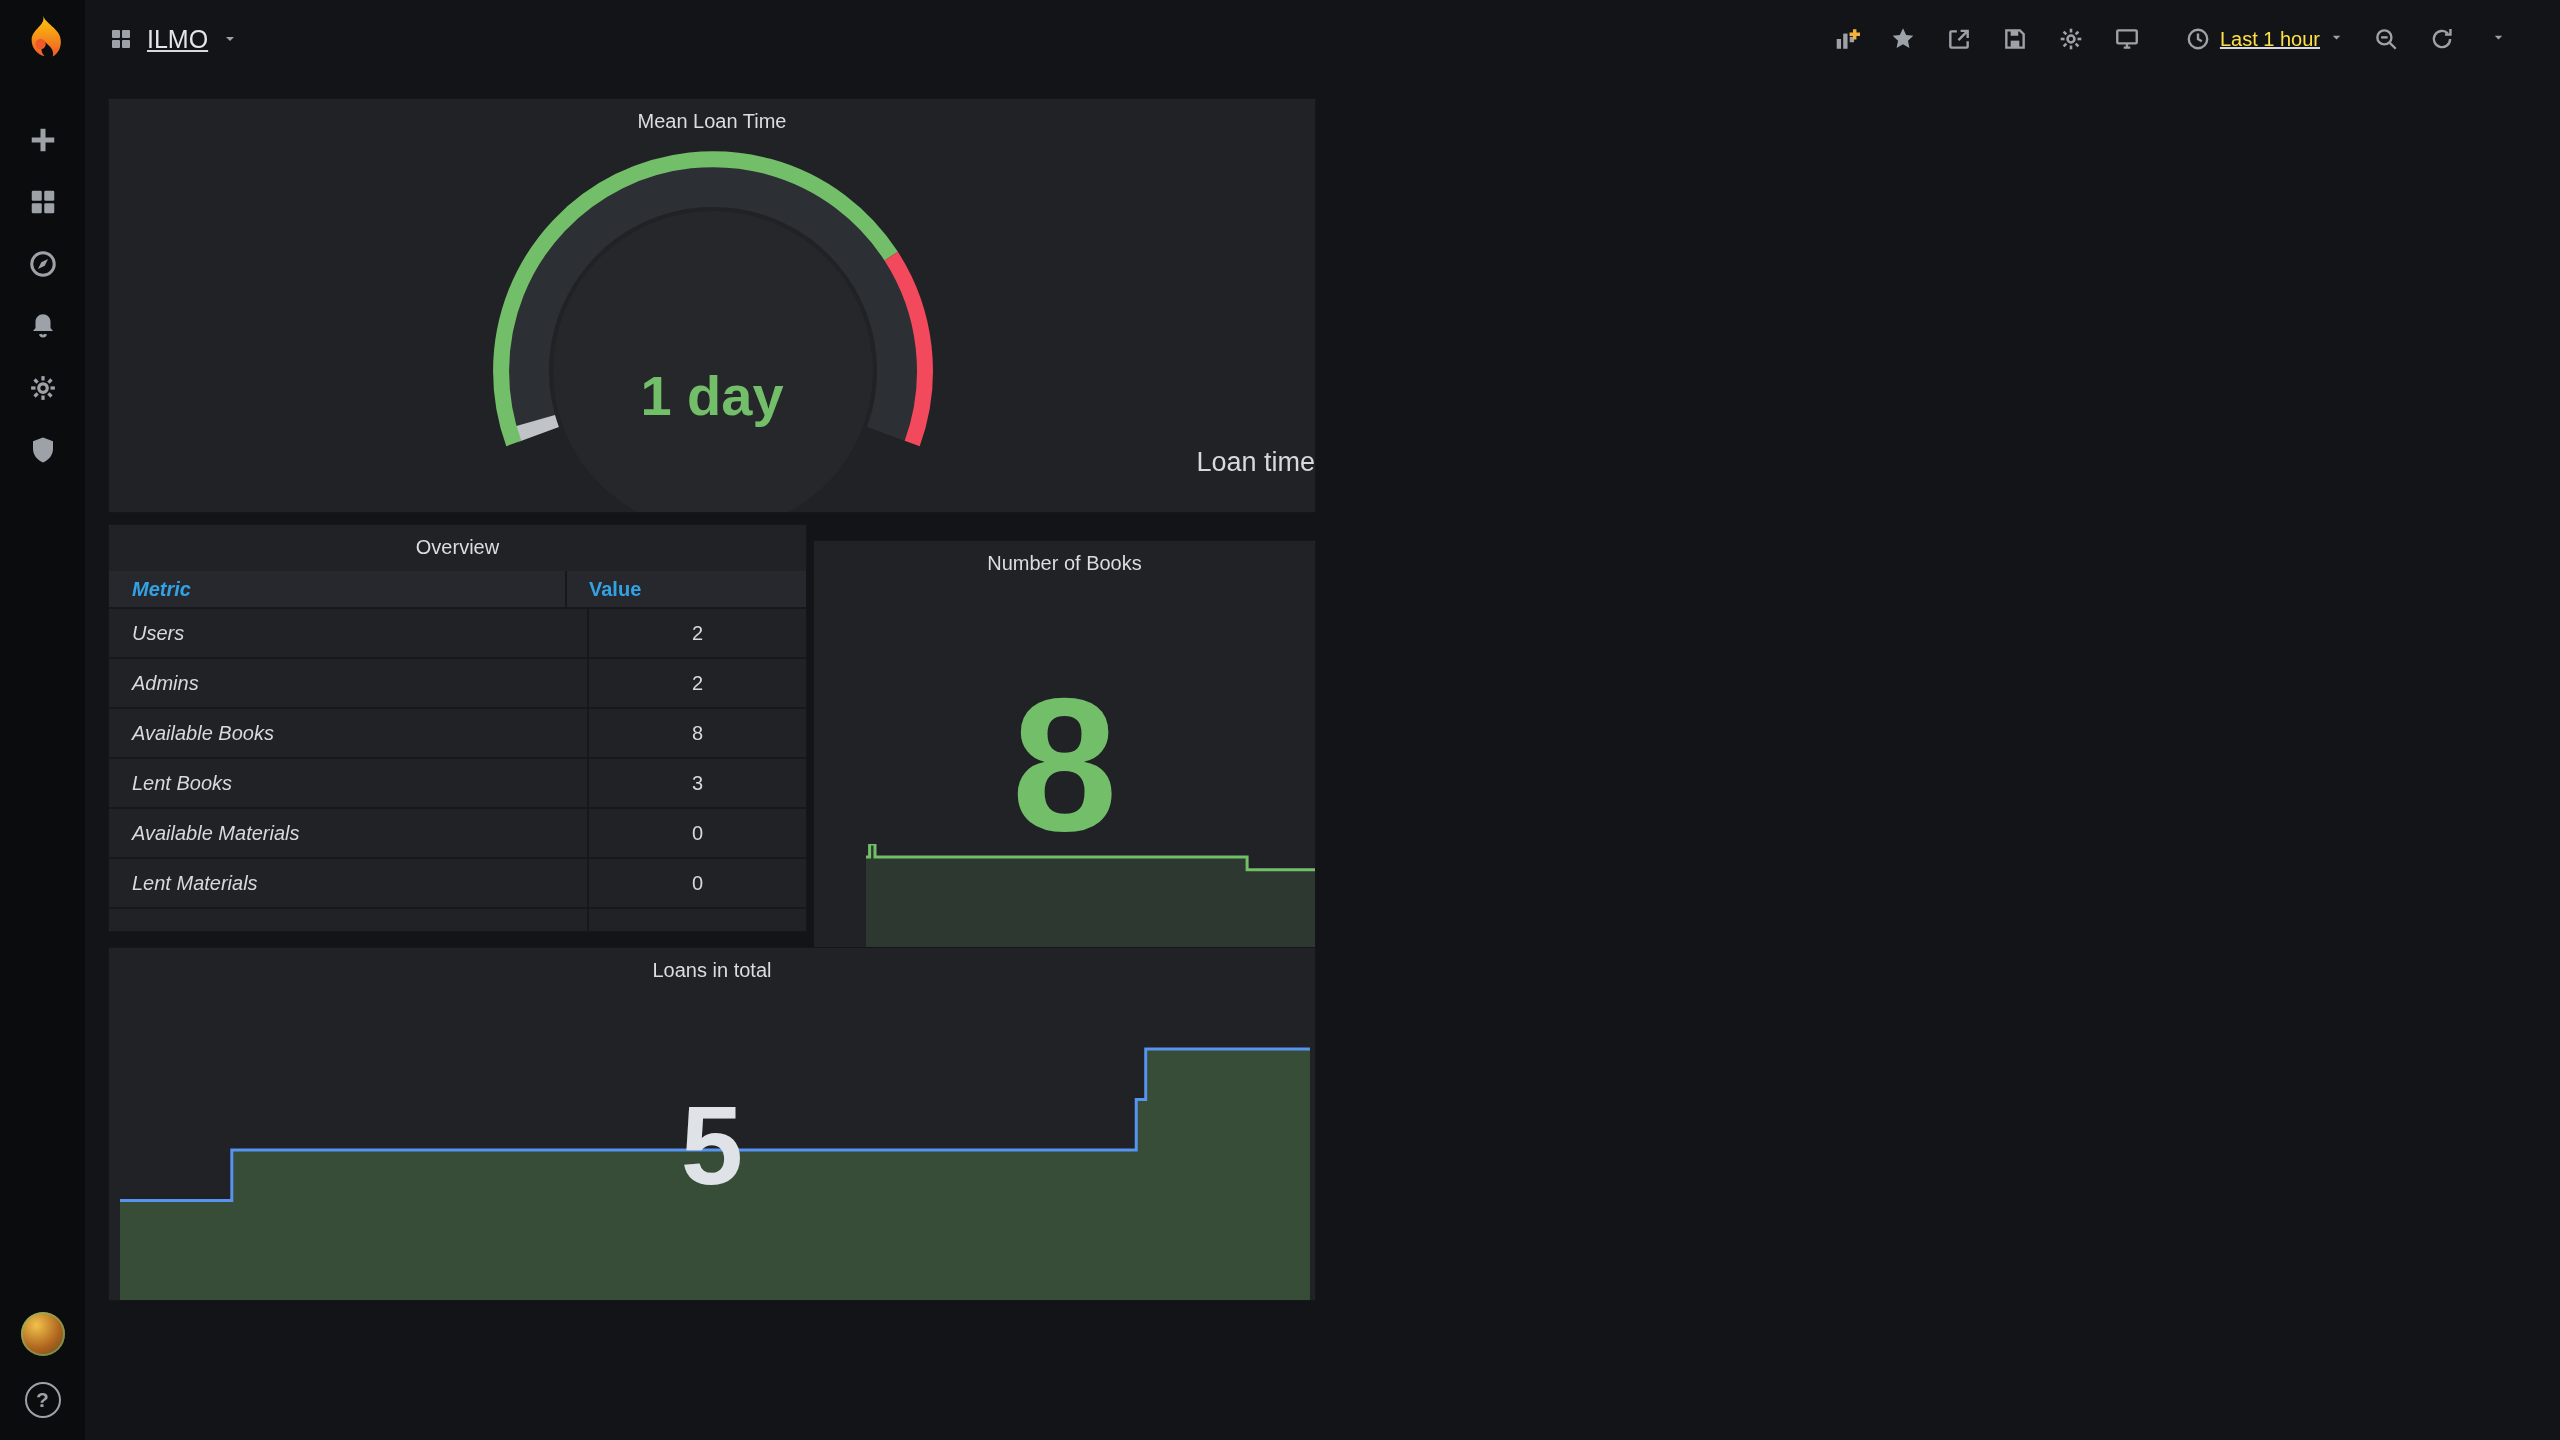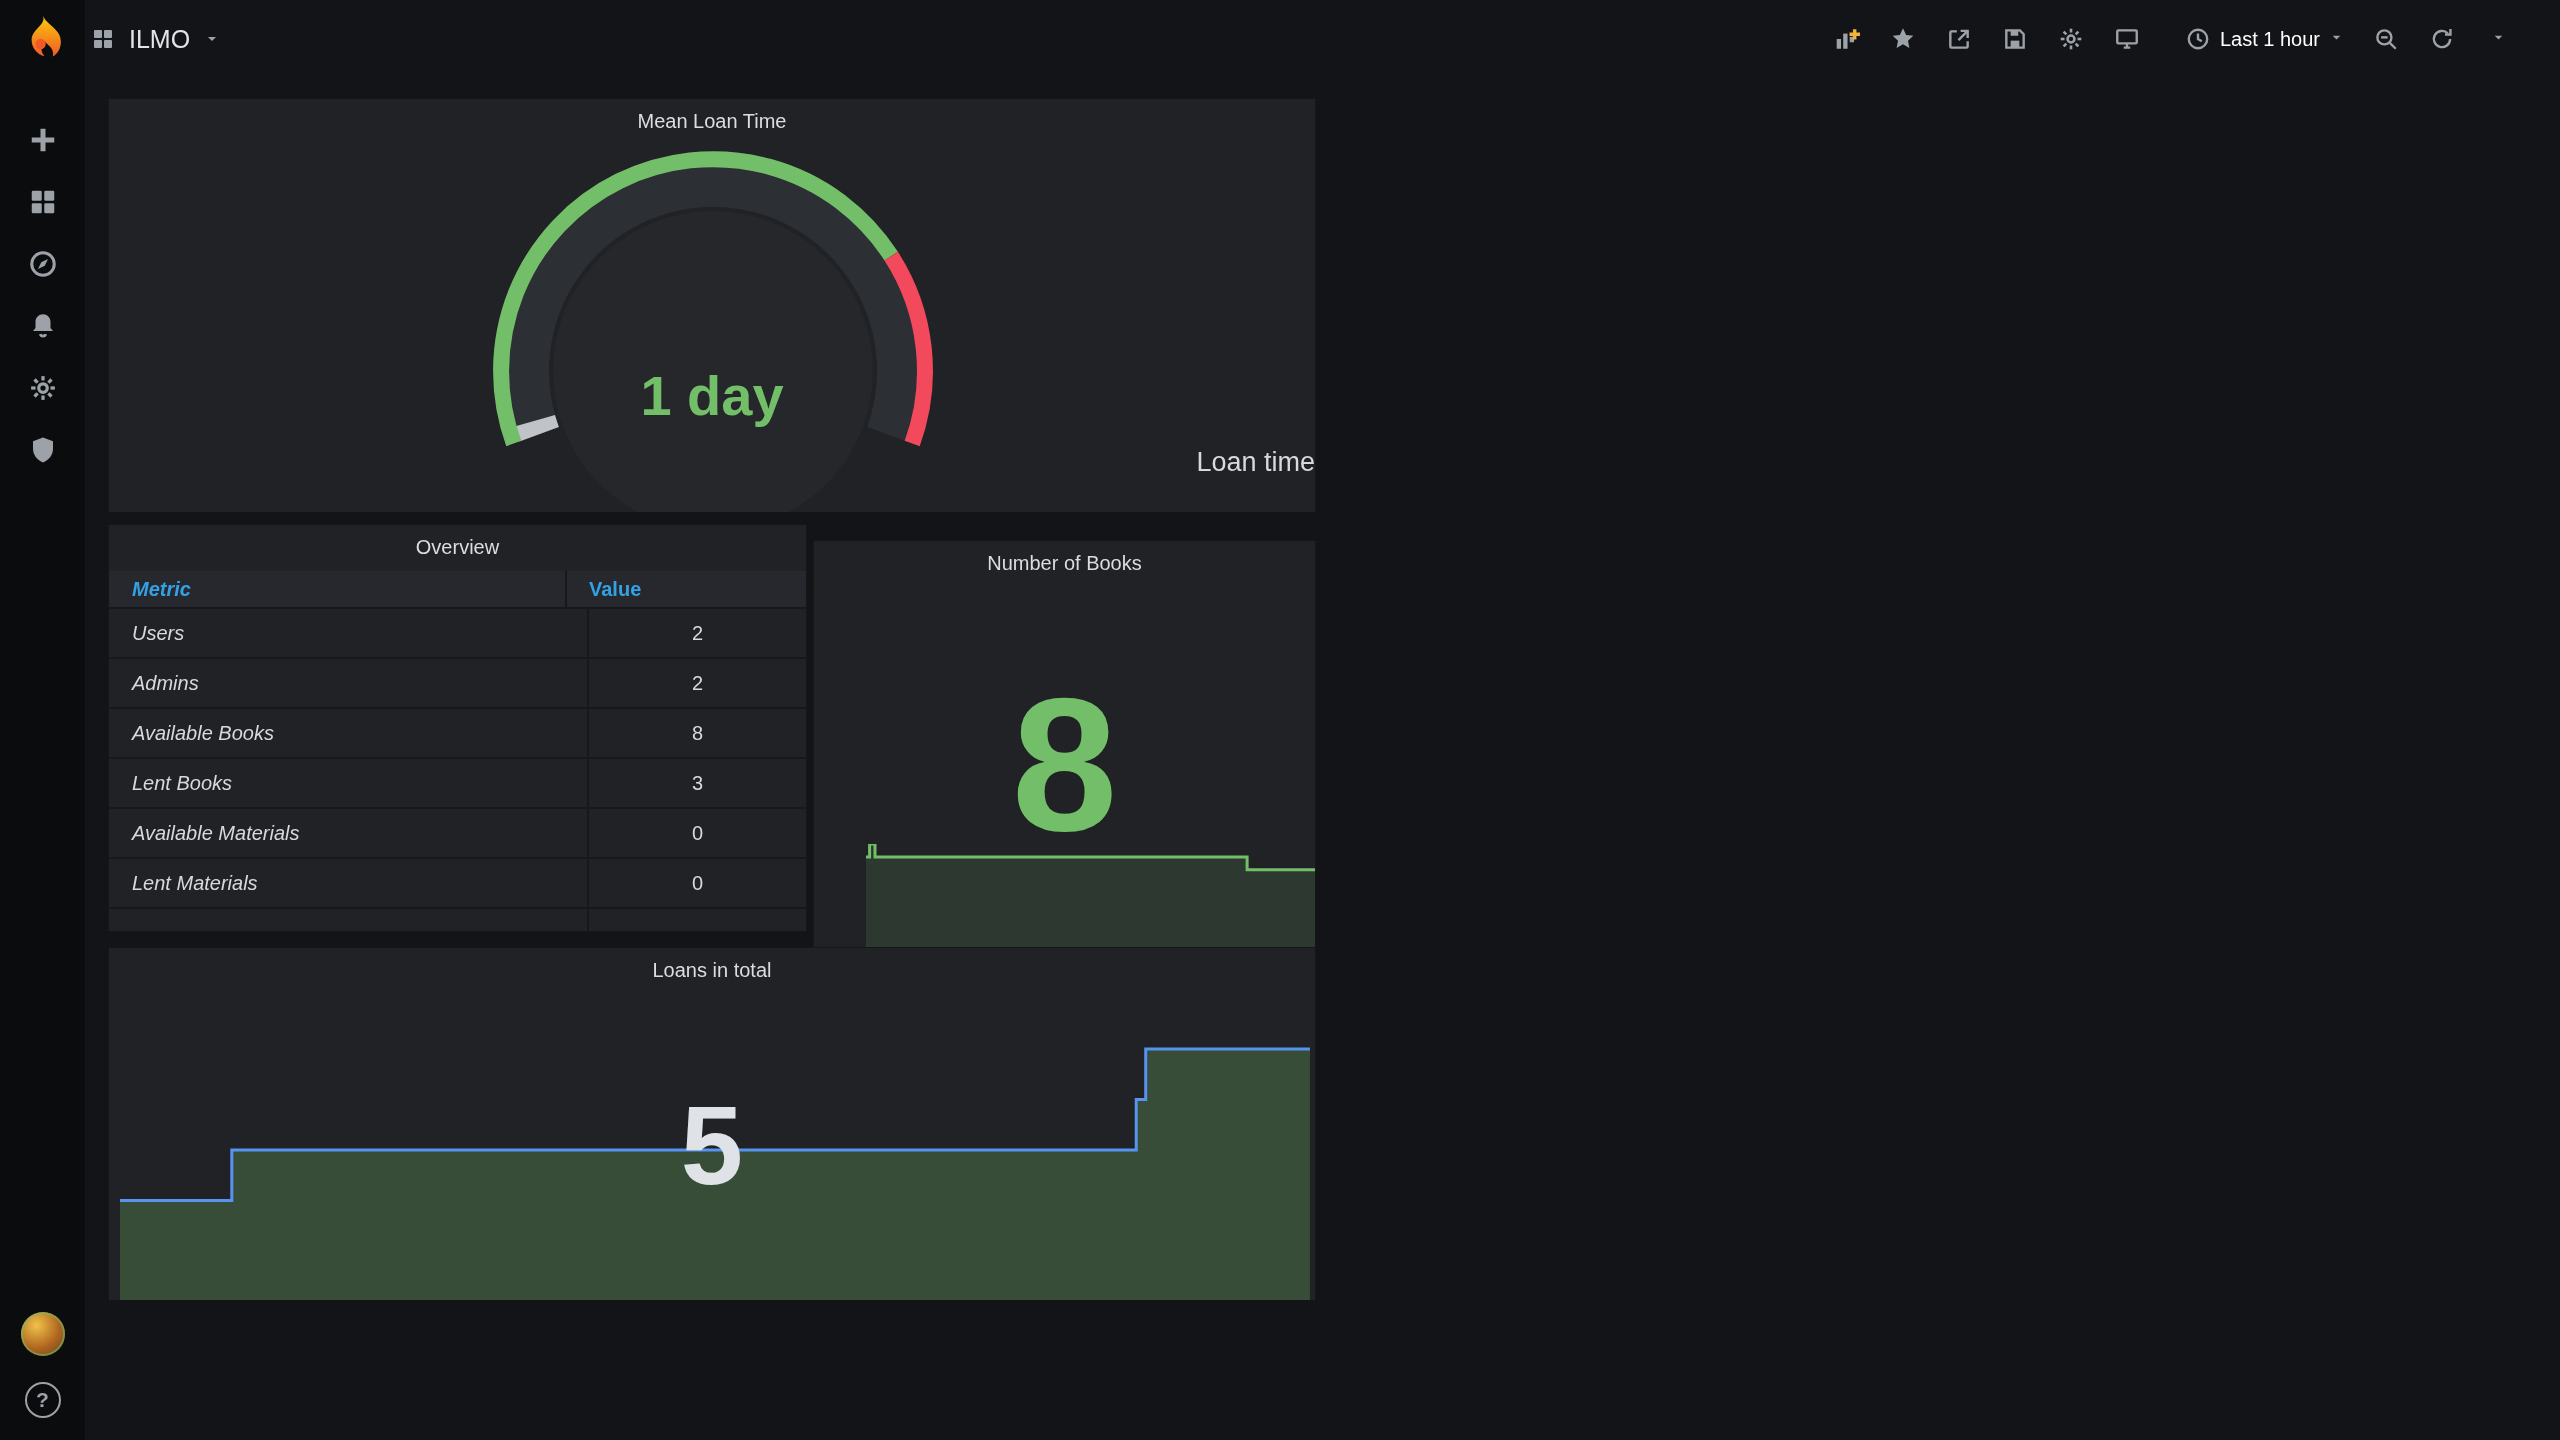--- a/index.html
+++ b/index.html
@@ -16,35 +16,35 @@
   .side-btn svg{width:30px;height:30px;}
   .side-bottom{margin-top:auto;display:flex;flex-direction:column;align-items:center;gap:26px;}
   .avatar{width:44px;height:44px;border-radius:50%;border:none;cursor:pointer;
     background:radial-gradient(circle at 35% 30%, #f0c24b 0%, #b0651f 55%, #5f421d 100%);
     box-shadow:inset 0 0 0 2px rgba(115,191,105,.55);}
   .help-btn{width:36px;height:36px;border-radius:50%;border:2.5px solid #9da2a8;color:#9da2a8;
     background:none;font-size:21px;font-weight:bold;display:flex;align-items:center;justify-content:center;cursor:pointer;
     font-family:"Liberation Sans",sans-serif;}
 
   
-  .navbar{position:absolute;left:67px;right:0;top:0;height:78px;display:flex;align-items:center;
-    padding:0 40px 0 24px;box-sizing:border-box;}
+  .navbar{position:absolute;left:85px;right:0;top:0;height:78px;display:flex;align-items:center;
+    padding:0 40px 0 24px;box-sizing:border-box;text-decoration:underline;}
   .nav-left{display:flex;align-items:center;gap:14px;}
   .nav-icon{color:#9da2a8;display:flex;align-items:center;}
   .nav-icon svg{width:24px;height:24px;}
   .dash-title{font-size:25px;color:#e4e5e7;background:none;border:none;font-family:inherit;cursor:pointer;padding:0;}
   .caret{color:#9da2a8;display:flex;align-items:center;}
   .caret svg{width:16px;height:16px;}
   .nav-right{margin-left:auto;display:flex;align-items:center;gap:12px;}
   .nav-btn{height:44px;min-width:44px;padding:0 8px;display:flex;align-items:center;justify-content:center;gap:9px;
     background:none;border:none;color:#9da2a8;cursor:pointer;font-family:inherit;}
   .nav-btn svg{width:26px;height:26px;}
   .nav-btn .sm svg{width:15px;height:15px;}
   .time-btn{margin-left:16px;}
-  .time-label{font-size:20px;color:#ffffff;white-space:nowrap;}
+  .time-label{font-size:20px;color:#fde047;white-space:nowrap;}
   .plus-accent{fill:#F2B13D;}
 
   
   .panel{position:absolute;background:#202226;border:1px solid rgba(0,0,0,.35);box-sizing:border-box;overflow:hidden;}
   .panel-title{height:44px;display:flex;align-items:center;justify-content:center;
     font-size:20px;color:#dcdde0;font-weight:500;cursor:pointer;position:relative;z-index:3;text-align:center;}
   #panel-gauge{left:108px;top:98px;width:1208px;height:415px;}
   #panel-overview{left:108px;top:524px;width:699px;height:408px;}
   #panel-books{left:813px;top:540px;width:503px;height:408px;}
   #panel-loans{left:108px;top:947px;width:1208px;height:354px;}

